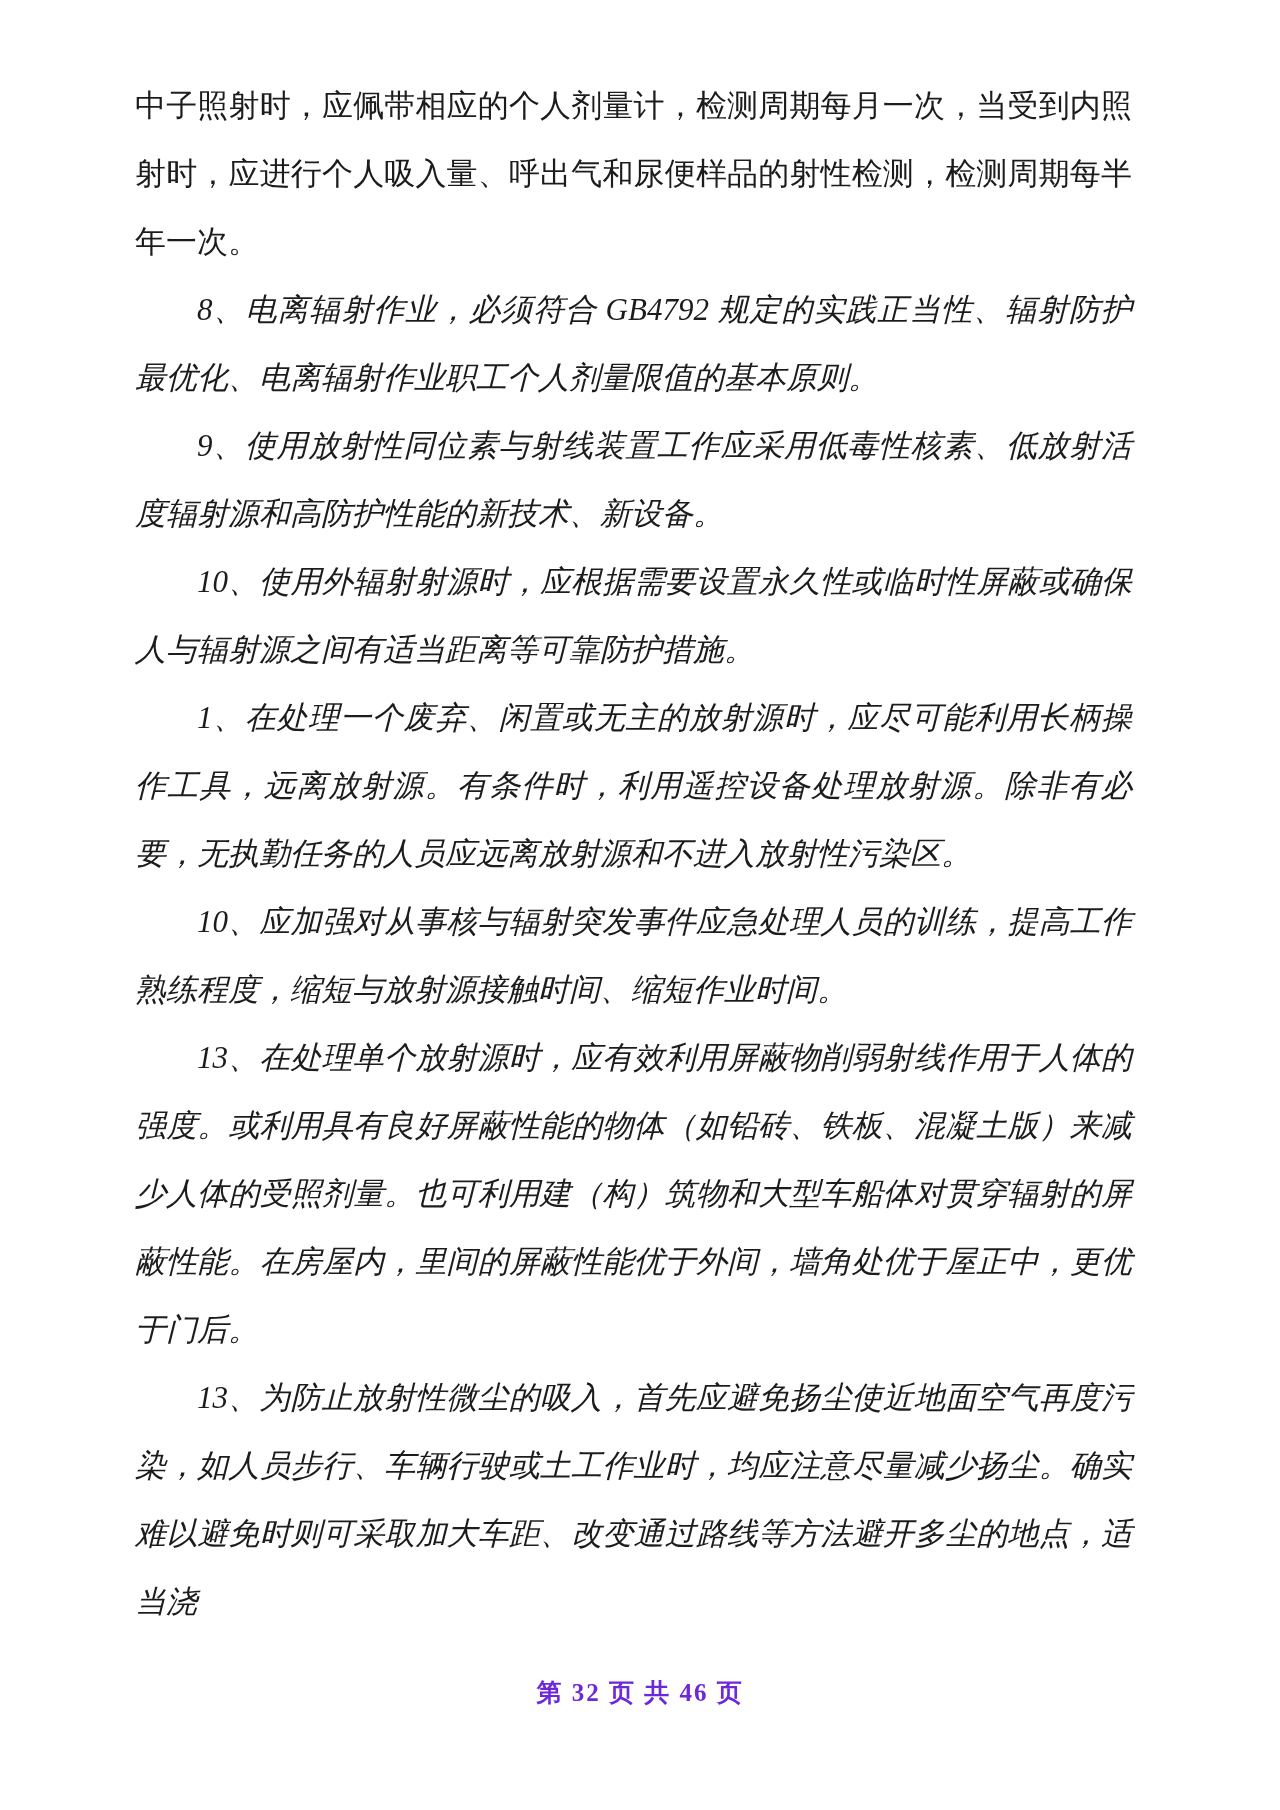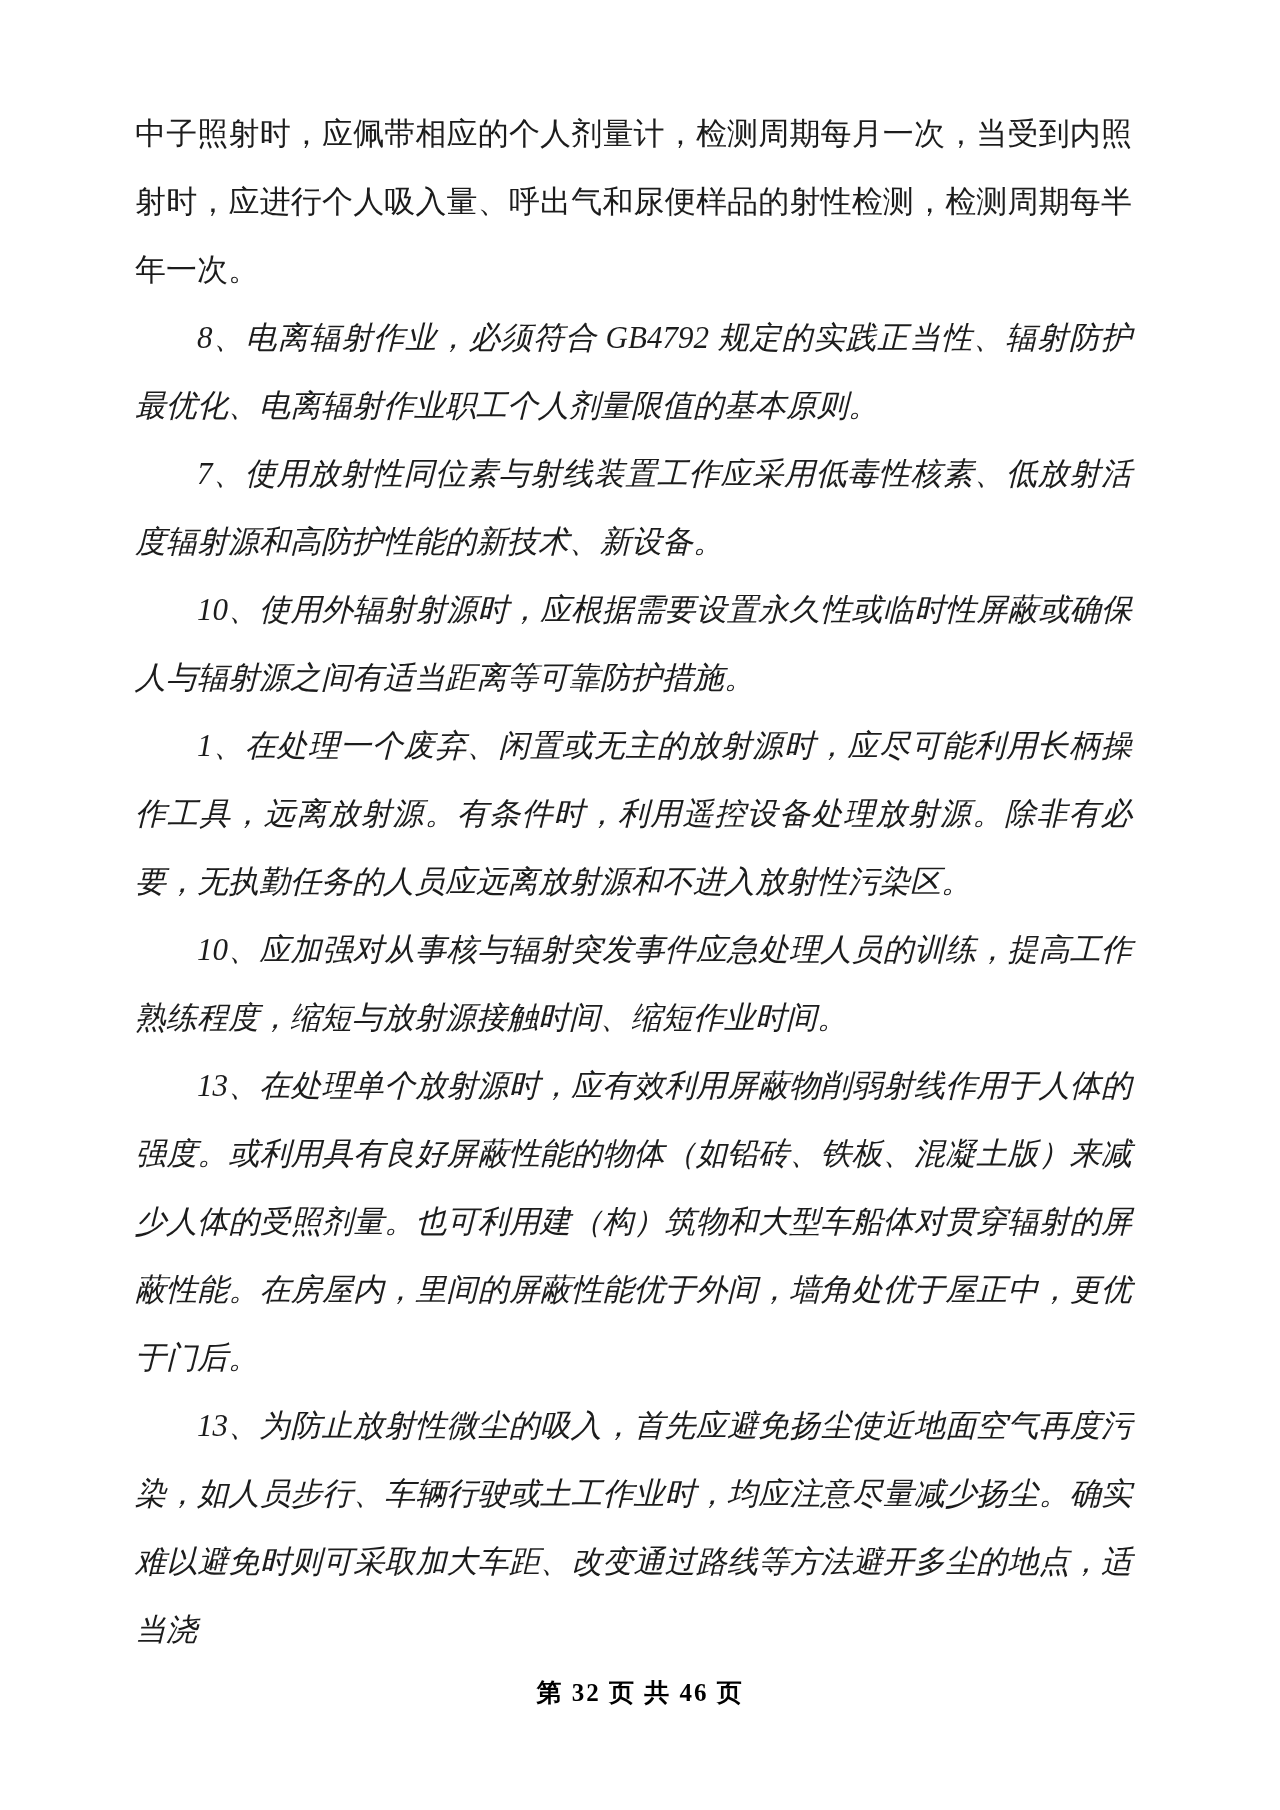--- a/index.html
+++ b/index.html
@@ -12,21 +12,21 @@
     height: 1810px;
     position: relative;
     font-family: "Liberation Serif", "DejaVu Serif", serif;
     color: #1c1c1c;
     overflow: hidden;
   }
   .page {
     box-sizing: border-box;
     width: 1280px;
     height: 1810px;
-    padding: 100px 148px 0 135px;
+    padding: 72px 148px 0 135px;
     position: relative;
   }
   p.para {
     margin: 0;
     font-size: 31px;
     line-height: 68px;
     text-align: justify;
     text-justify: inter-ideograph;
     word-break: break-all;
   }
@@ -36,30 +36,30 @@
   }
   .footer {
     position: absolute;
     left: 0;
     right: 0;
     top: 1676px;
     text-align: center;
     font-size: 25px;
     font-weight: 700;
     letter-spacing: 2px;
-    color: #000000;
+    color: #6d28d9;
   }
 </style>
 </head>
 <body>
 
 <div class="page">
   <p class="para">中子照射时，应佩带相应的个人剂量计，检测周期每月一次，当受到内照射时，应进行个人吸入量、呼出气和尿便样品的射性检测，检测周期每半年一次。</p>
   <p class="para indent">8、电离辐射作业，必须符合 GB4792 规定的实践正当性、辐射防护最优化、电离辐射作业职工个人剂量限值的基本原则。</p>
-  <p class="para indent">7、使用放射性同位素与射线装置工作应采用低毒性核素、低放射活度辐射源和高防护性能的新技术、新设备。</p>
+  <p class="para indent">9、使用放射性同位素与射线装置工作应采用低毒性核素、低放射活度辐射源和高防护性能的新技术、新设备。</p>
   <p class="para indent">10、使用外辐射射源时，应根据需要设置永久性或临时性屏蔽或确保人与辐射源之间有适当距离等可靠防护措施。</p>
   <p class="para indent">1、在处理一个废弃、闲置或无主的放射源时，应尽可能利用长柄操作工具，远离放射源。有条件时，利用遥控设备处理放射源。除非有必要，无执勤任务的人员应远离放射源和不进入放射性污染区。</p>
   <p class="para indent">10、应加强对从事核与辐射突发事件应急处理人员的训练，提高工作熟练程度，缩短与放射源接触时间、缩短作业时间。</p>
   <p class="para indent">13、在处理单个放射源时，应有效利用屏蔽物削弱射线作用于人体的强度。或利用具有良好屏蔽性能的物体（如铅砖、铁板、混凝土版）来减少人体的受照剂量。也可利用建（构）筑物和大型车船体对贯穿辐射的屏蔽性能。在房屋内，里间的屏蔽性能优于外间，墙角处优于屋正中，更优于门后。</p>
   <p class="para indent">13、为防止放射性微尘的吸入，首先应避免扬尘使近地面空气再度污染，如人员步行、车辆行驶或土工作业时，均应注意尽量减少扬尘。确实难以避免时则可采取加大车距、改变通过路线等方法避开多尘的地点，适当浇</p>
 
   <div class="footer">第 32 页 共 46 页</div>
 </div>
 
 </body></html>

